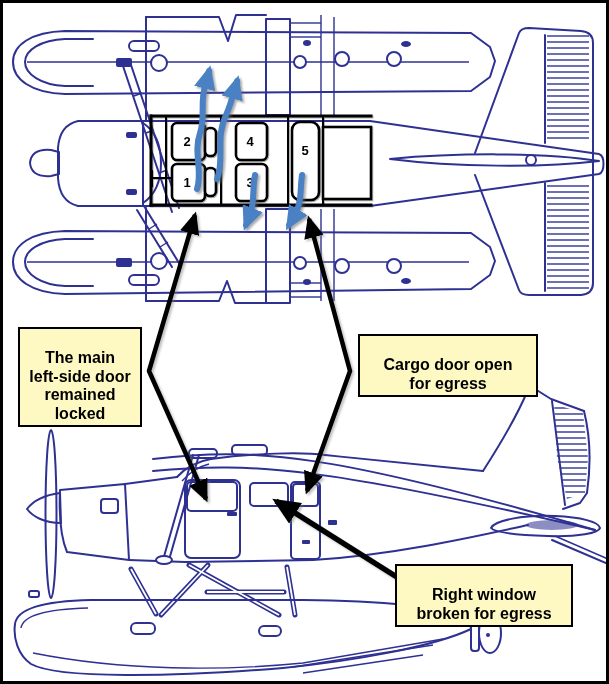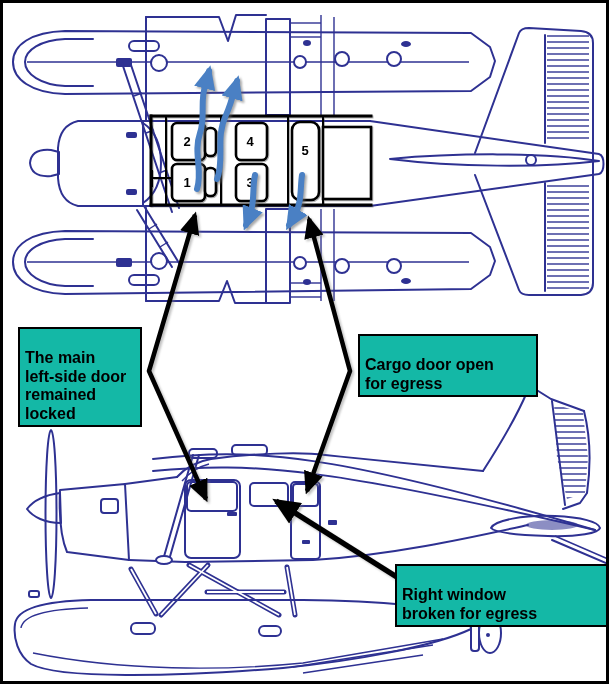--- a/index.html
+++ b/index.html
@@ -25,23 +25,23 @@
   .seatnum{font:bold 13px "Liberation Sans",sans-serif;fill:var(--annotation);text-anchor:middle;}
   .blue{stroke:var(--egress-arrow);fill:none;stroke-width:6;stroke-linecap:round;}
   .bluehead{fill:var(--egress-arrow);}
   .barrow{stroke:var(--annotation);fill:none;stroke-width:4.5;stroke-linejoin:round;}
   .barrow2{stroke:var(--annotation);fill:none;stroke-width:5.5;}
   .blkhead{fill:var(--annotation);}
   .sh-blue{filter:drop-shadow(2.5px 2.5px 1px rgba(100,100,100,.55));}
   .sh-blk{filter:drop-shadow(2px 2px 1px rgba(120,120,120,.45));}
   .sh-cab{filter:drop-shadow(1.5px 1.5px 0px rgba(70,70,70,.4));}
   .callout{
-    position:absolute;background:#14b8a6;border:2px solid var(--annotation);
+    position:absolute;background:#fef9c3;border:2px solid var(--annotation);
     color:var(--annotation);font:bold 16px/1.15 "Liberation Sans",sans-serif;
-    padding:2px 5px;white-space:pre-line;box-sizing:border-box;
+    padding:2px 5px;white-space:pre-line;box-sizing:border-box;text-align:center;
   }
 </style>
 </head>
 <body>
 
 <div id="frame">
 <svg width="603" height="678" viewBox="0 0 603 678">
   <defs>
     <pattern id="hat" width="8" height="6" patternUnits="userSpaceOnUse">
       <line x1="0" y1="3" x2="8" y2="3" class="bpthin"></line>
@@ -252,17 +252,17 @@
 <div class="callout" style="left:15px;top:324px;width:124px;">
   <span>The main
 left-side door
 remained
 locked</span>
 </div>
 <div class="callout" style="left:355px;top:331px;width:180px;">
   <span>Cargo door open
 for egress</span>
 </div>
-<div class="callout" style="left:392px;top:561px;width:214px;">
+<div class="callout" style="left:392px;top:561px;width:178px;">
   <span>Right window
 broken for egress</span>
 </div>
 </div>
 
 </body></html>

